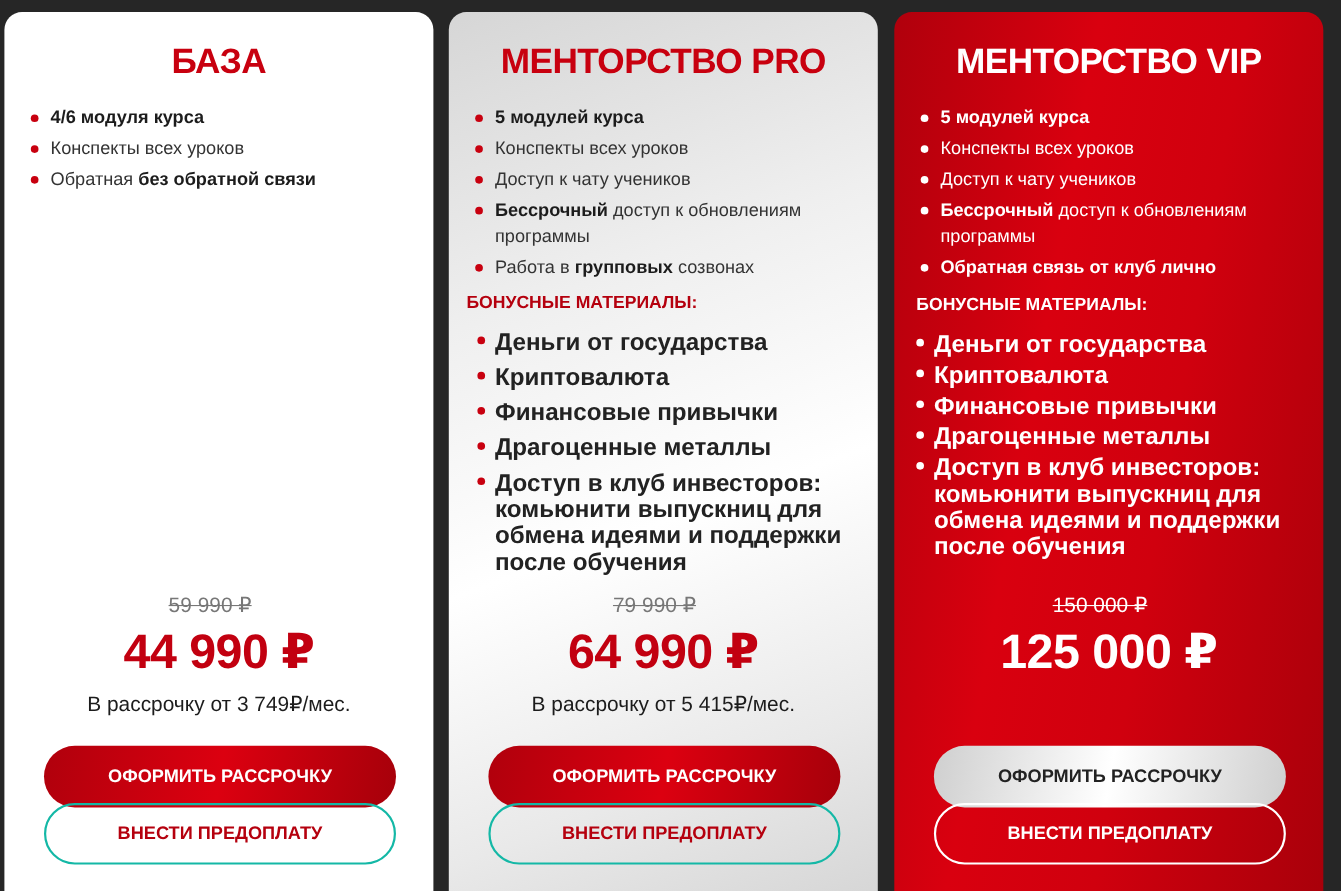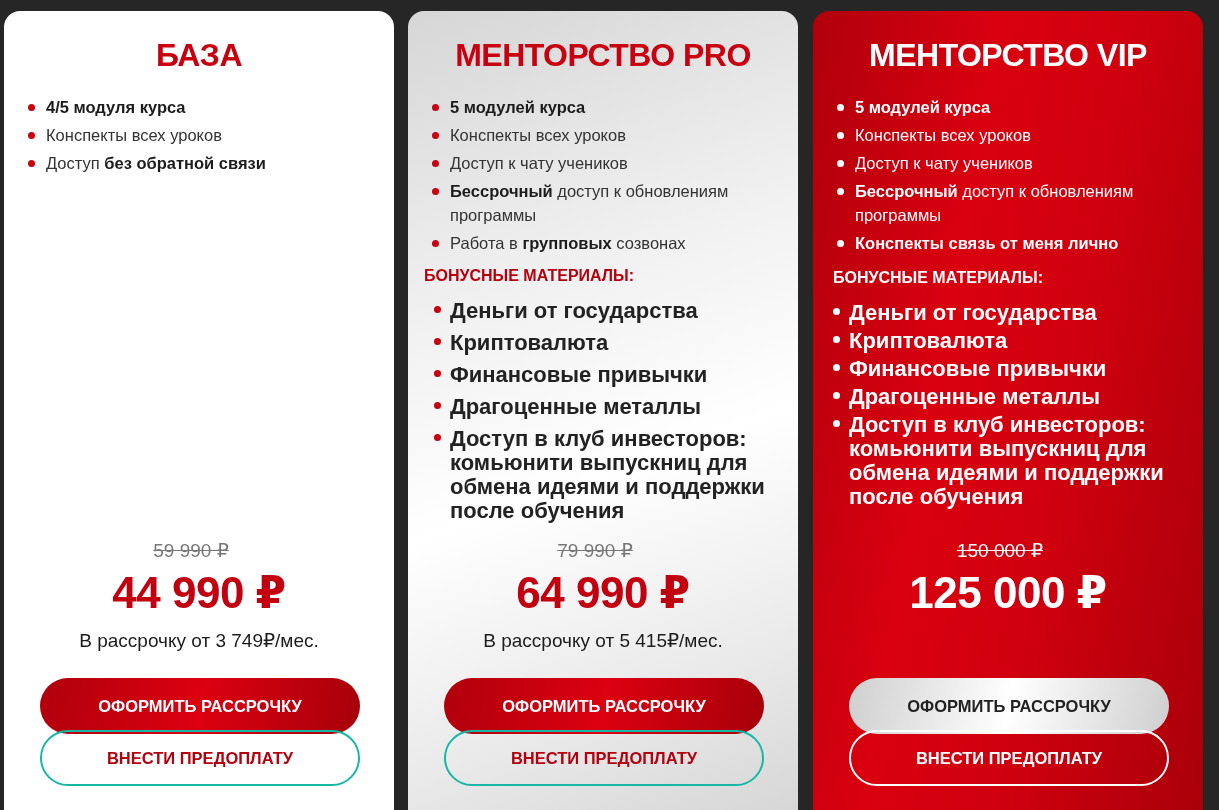--- a/index.html
+++ b/index.html
@@ -92,23 +92,23 @@
     .vip .btn.secondary { border-color: #ffffff; color: #ffffff; }
   </style>
 </head>
 <body>
 
 <div class="cards">
 
   <div class="card base">
     <div class="title">БАЗА</div>
     <ul class="features" style="top:84px;">
-      <li><b>4/5 модуля курса</b></li>
+      <li><b>4/6 модуля курса</b></li>
       <li><span>Конспекты всех уроков</span></li>
-      <li><span>Доступ </span><b>без обратной связи</b></li>
+      <li><span>Обратная </span><b>без обратной связи</b></li>
     </ul>
     <div class="old-price">59 990 ₽</div>
     <div class="price">44 990 ₽</div>
     <div class="installment">В рассрочку от 3 749₽/мес.</div>
     <div class="btn primary">ОФОРМИТЬ РАССРОЧКУ</div>
     <div class="btn secondary">ВНЕСТИ ПРЕДОПЛАТУ</div>
   </div>
 
   <div class="card pro">
     <div class="title">МЕНТОРСТВО PRO</div>
@@ -134,21 +134,21 @@
     <div class="btn secondary">ВНЕСТИ ПРЕДОПЛАТУ</div>
   </div>
 
   <div class="card vip">
     <div class="title">МЕНТОРСТВО VIP</div>
     <ul class="features" style="top:84px;">
       <li><b>5 модулей курса</b></li>
       <li><span>Конспекты всех уроков</span></li>
       <li><span>Доступ к чату учеников</span></li>
       <li><b>Бессрочный</b><span> доступ к обновлениям программы</span></li>
-      <li><b>Конспекты связь от меня лично</b></li>
+      <li><b>Обратная связь от клуб лично</b></li>
     </ul>
     <div class="bonus-title" style="top:258px;">БОНУСНЫЕ МАТЕРИАЛЫ:</div>
     <ul class="bonus" style="top:290px; left:18px;">
       <li>Деньги от государства</li>
       <li>Криптовалюта</li>
       <li>Финансовые привычки</li>
       <li>Драгоценные металлы</li>
       <li>Доступ в клуб инвесторов: комьюнити выпускниц для обмена идеями и поддержки после обучения</li>
     </ul>
     <div class="old-price">150 000 ₽</div>

